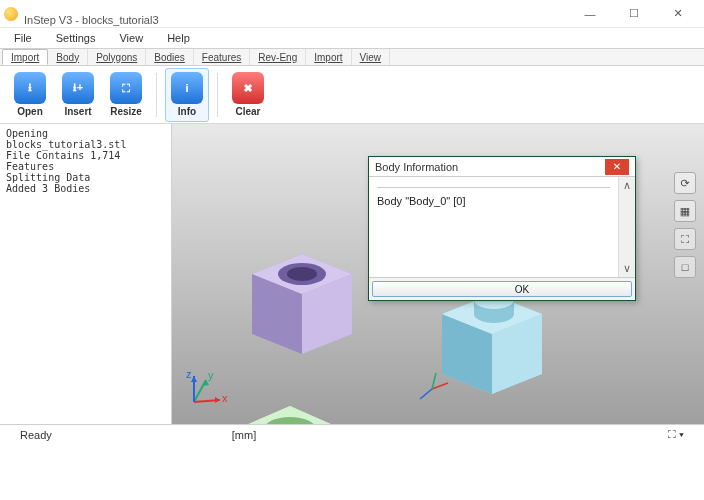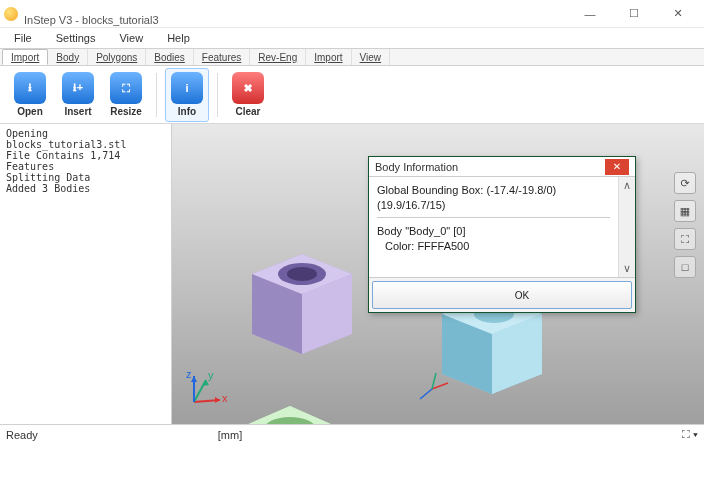--- a/index.html
+++ b/index.html
@@ -19,33 +19,33 @@
 .toolbtn .ico { width:32px; height:32px; border-radius:6px; background:linear-gradient(#6db4ff,#1e73d8); display:flex; align-items:center; justify-content:center; color:#fff; font-weight:bold; }
 .toolbtn .ico.red { background:linear-gradient(#ff7d7d,#d32f2f); }
 .toolbtn .lbl { font-size:10px; color:#333;font-weight:bold; }
 .toolbar .sep { width:1px; height:44px; background:#ddd; margin:0 4px; }
 .body { display:flex; height:300px; }
 .logpane { width:172px; background:#fff; border-right:1px solid #d0d0d0; padding:4px 6px; font-family:Consolas,monospace; font-size:10px; color:#333; white-space:pre-wrap; overflow:hidden; }
 .viewport { flex:1; background:linear-gradient(#e8e8e8,#9f9f9f); position:relative; overflow:hidden; }
 .vpbtns { position:absolute; right:8px; top:48px; display:flex; flex-direction:column; gap:6px; }
 .vpbtn { width:22px; height:22px; background:rgba(255,255,255,.45); border:1px solid #aaa; border-radius:3px; display:flex; align-items:center; justify-content:center; font-size:11px; color:#444; }
 .triad { position:absolute; left:10px; bottom:10px; width:48px; height:48px; }
-.statusbar { height:20px; border-top:1px solid #d0d0d0; display:flex; align-items:center; font-size:10px; color:#333; padding:0 6px; }
+.statusbar { height:20px; border-top:1px solid #d0d0d0; display:flex; align-items:center; font-size:10px; color:#333; padding:0 20px; }
 .status-units { margin-left:180px; }
 .status-right { margin-left:auto; display:flex; gap:8px; align-items:center; }
 .dialog { position:absolute; left:368px; top:146px; width:268px; background:#f4f4f4; border:1px solid #14532d; box-shadow:2px 2px 6px rgba(0,0,0,.25);margin-top:10px; }
 .dlg-title { height:20px; background:#fff; display:flex; align-items:center; padding:0 6px; border-bottom:1px solid #ccc; font-size:10px; color:#333; }
 .dlg-close { margin-left:auto; width:24px; height:16px; background:#d9432f; color:#fff; display:flex; align-items:center; justify-content:center; font-size:10px; }
 .dlg-body { display:flex; }
 .dlg-content { flex:1; padding:6px 8px; background:#fff; font-size:10px; color:#222; height:100px; overflow:hidden; }
 .dlg-content div { line-height:1.35; }
 .dlg-content .section { margin-bottom:6px; padding-bottom:4px; border-bottom:1px solid #ccc; }
 .dlg-scroll { width:17px; background:#f0f0f0; border-left:1px solid #ddd; display:flex; flex-direction:column; align-items:center; justify-content:space-between; padding:2px 0; color:#666; font-size:9px; }
 .dlg-btns { padding:3px; background:#f4f4f4; border-top:1px solid #ccc; }
-.okbtn { width:100%; height:28px; background:linear-gradient(#fff,#eaeaea); border:1px solid #7aa8d8; border-radius:2px; display:flex; align-items:center; justify-content:center; font-size:10px; color:#222;padding-left:40px; }
+.okbtn { width:100%; height:16px; background:linear-gradient(#fff,#eaeaea); border:1px solid #7aa8d8; border-radius:2px; display:flex; align-items:center; justify-content:center; font-size:10px; color:#222;padding-left:40px; }
 .cube { position:absolute; }
 </style>
 </head>
 <body>
 
 <div class="titlebar">
   <div class="app-icon"></div>
   <div class="titlebar-title">InStep V3 - blocks_tutorial3</div>
   <div class="winctrl">—</div>
   <div class="winctrl">☐</div>
@@ -175,25 +175,23 @@
 </div>
 
 <div class="dialog">
   <div class="dlg-title">
     <span>Body Information</span>
     <div class="dlg-close">✕</div>
   </div>
   <div class="dlg-body">
     <div class="dlg-content">
       <div class="section">
-        <div>Global Bounding Box: (-17.4/-19.8/0) (19.9/16.7/15)</div>
       </div>
       <div>
         <div>Body "Body_0" [0]</div>
-        <div style="padding-left:8px">Color: FFFFA500</div>
 
       </div>
     </div>
     <div class="dlg-scroll">
       <span>∧</span>
       <span>∨</span>
     </div>
   </div>
   <div class="dlg-btns">
     <div class="okbtn">OK</div>

